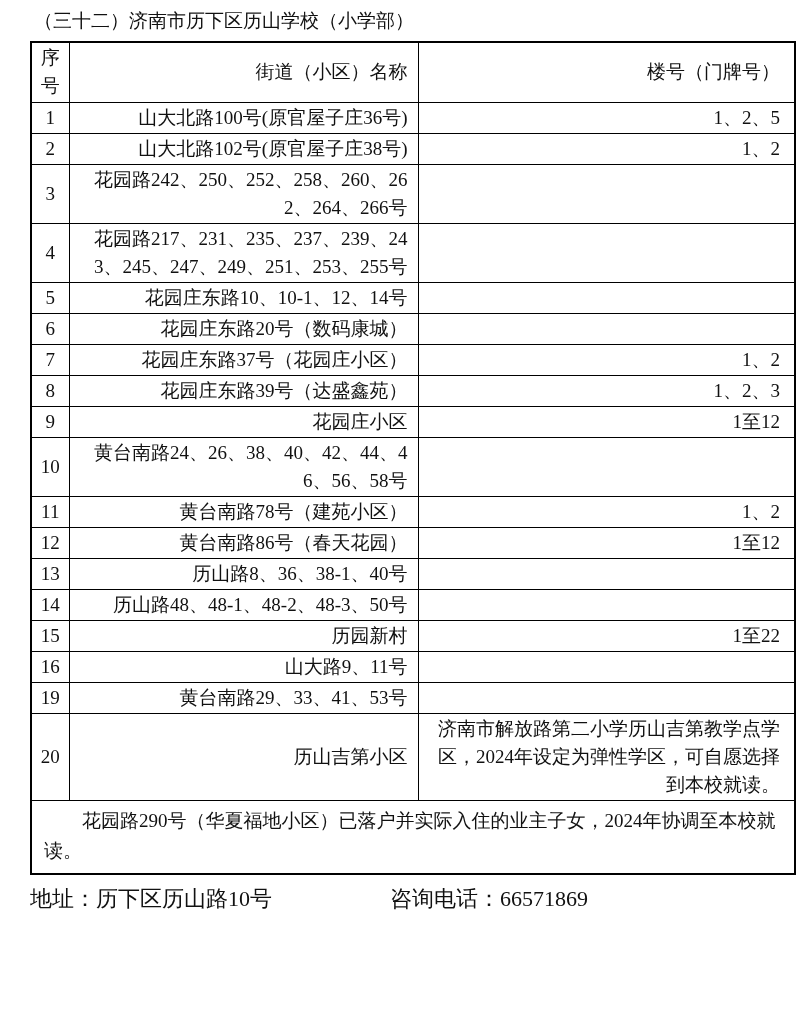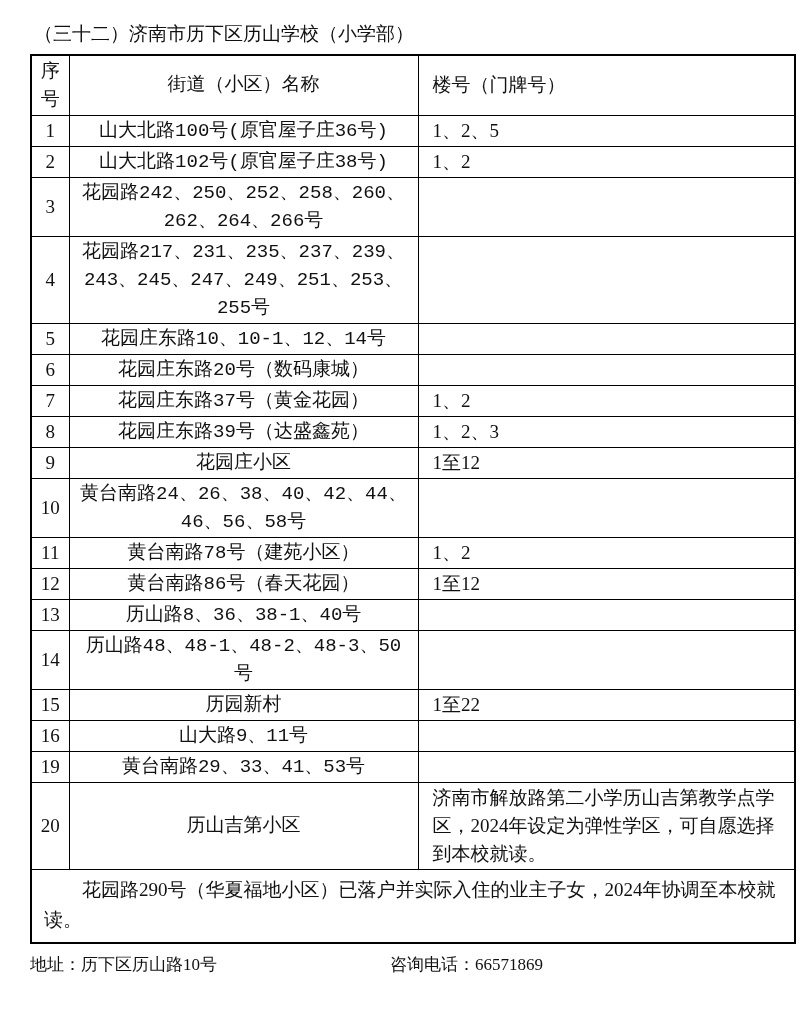--- a/index.html
+++ b/index.html
@@ -5,21 +5,21 @@
   * { margin: 0; padding: 0; box-sizing: border-box; }
   html, body { background: #ffffff; }
   body {
     width: 811px;
     height: 1034px;
     color: #111111;
     font-family: "Liberation Serif", "DejaVu Serif", serif;
     overflow: hidden;
   }
   .page {
-    padding: 19px 17px 0 30px;
+    padding: 6px 17px 0 30px;
   }
   .doc-title {
     font-size: 19px;
     font-weight: normal;
     margin: 2px 0 7px 4px;
     white-space: nowrap;
   }
   table.district-table {
     border-collapse: collapse;
     table-layout: fixed;
@@ -36,40 +36,39 @@
   }
   thead th {
     height: 60px;
     text-align: left;
   }
   th.col-no, td.col-no {
     text-align: center;
     padding: 0 2px;
   }
   th.col-name, td.col-name {
-    text-align: center;
+    text-align: right;
     padding: 1px 10px;
-    font-family: Liberation Mono, monospace;
   }
   th.col-bld, td.col-bld {
-    text-align: left;
+    text-align: right;
     padding: 1px 14px;
   }
   tbody td { height: 29px; }
   td.footnote-cell {
     padding: 5px 12px 7px 12px;
     text-indent: 2em;
     line-height: 30px;
     border-radius: 19px;
   }
   .footer-line {
     width: 764px;
     display: flex;
     margin-top: 9px;
-    font-size: 17px;
+    font-size: 22px;
     white-space: nowrap;
   }
   .footer-address { width: 360px; }
   .footer-phone { }
 </style>
 </head>
 <body>
 
 <div class="page">
 
@@ -114,21 +113,21 @@
           <td class="col-name">花园庄东路10、10-1、12、14号</td>
           <td class="col-bld"></td>
         </tr>
         <tr>
           <td class="col-no">6</td>
           <td class="col-name">花园庄东路20号（数码康城）</td>
           <td class="col-bld"></td>
         </tr>
         <tr>
           <td class="col-no">7</td>
-          <td class="col-name">花园庄东路37号（黄金花园）</td>
+          <td class="col-name">花园庄东路37号（花园庄小区）</td>
           <td class="col-bld">1、2</td>
         </tr>
         <tr>
           <td class="col-no">8</td>
           <td class="col-name">花园庄东路39号（达盛鑫苑）</td>
           <td class="col-bld">1、2、3</td>
         </tr>
         <tr>
           <td class="col-no">9</td>
           <td class="col-name">花园庄小区</td>

